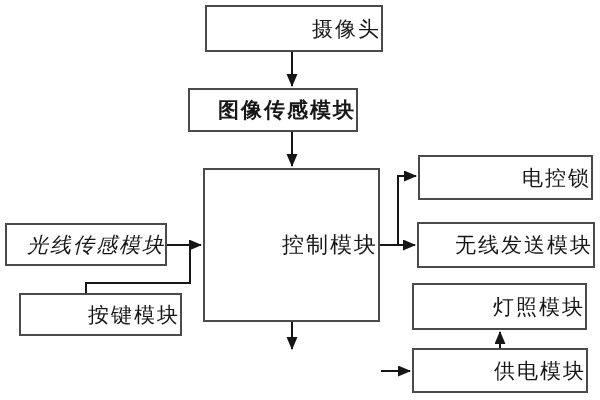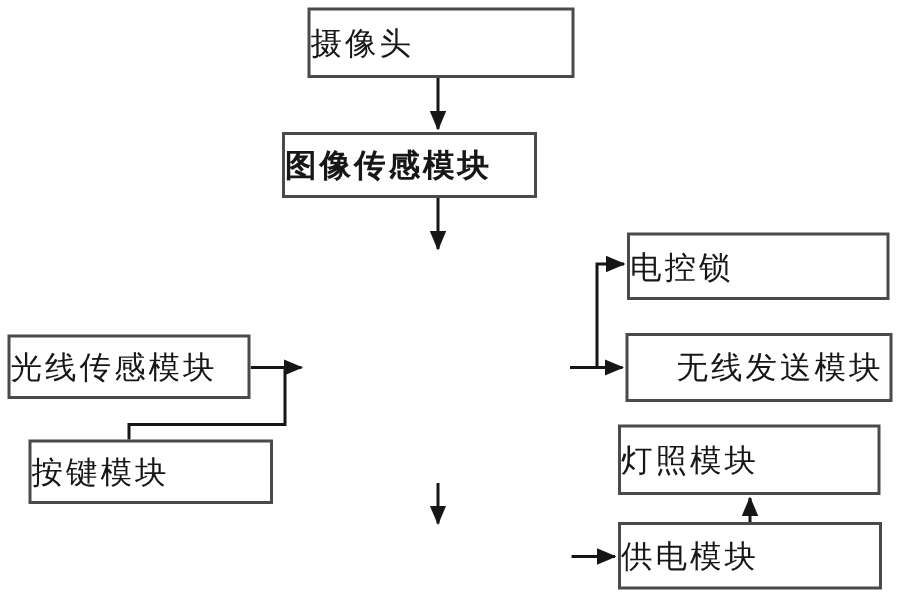--- a/index.html
+++ b/index.html
@@ -22,31 +22,31 @@
     width: 600px;
     height: 400px;
   }
   .node {
     position: absolute;
     box-sizing: border-box;
     background: #ffffff;
     border: 2px solid #4a4a4a;
     display: flex;
     align-items: center;
-    justify-content: flex-start;
+    justify-content: flex-end;
     font-size: 21px;
     letter-spacing: 2px;
     color: #171717;
     white-space: nowrap;
   }
   
   .n-camera            { left: 205px; top: 5px;   width: 178px; height: 47px; }
   .n-image-sensor      { left: 188px; top: 88px;  width: 170px; height: 44px; font-weight: bold; }
   .n-control           { left: 203px; top: 168px; width: 177px; height: 154px; font-size: 22px; }
-  .n-light-sensor      { left: 5px;   top: 223px; width: 162px; height: 43px; }
+  .n-light-sensor      { left: 5px;   top: 223px; width: 162px; height: 43px; font-style: italic; }
   .n-keypad            { left: 3px;   top: 293px; width: 163px; height: 43px; margin-left: 16px; }
   .n-current-regulator { left: 203px; top: 351px; width: 178px; height: 43px; }
   .n-power-supply      { left: 412px; top: 348px; width: 176px; height: 45px; }
   .n-lighting          { left: 412px; top: 283px; width: 175px; height: 47px; font-family: Liberation Mono, monospace; }
   .n-electric-lock     { left: 418px; top: 155px; width: 175px; height: 45px; }
   .n-wireless          { left: 417px; top: 222px; width: 178px; height: 46px; padding-left: 32px; }
 </style>
 </head>
 <body>
 
@@ -81,20 +81,23 @@
   </svg>
 
   <div class="node n-camera">
     <span>摄像头</span>
   </div>
 
   <div class="node n-image-sensor">
     <span>图像传感模块</span>
   </div>
 
+  <div class="node n-control">
+    <span>控制模块</span>
+  </div>
 
   <div class="node n-light-sensor">
     <span>光线传感模块</span>
   </div>
 
   <div class="node n-keypad">
     <span>按键模块</span>
   </div>
 
 

